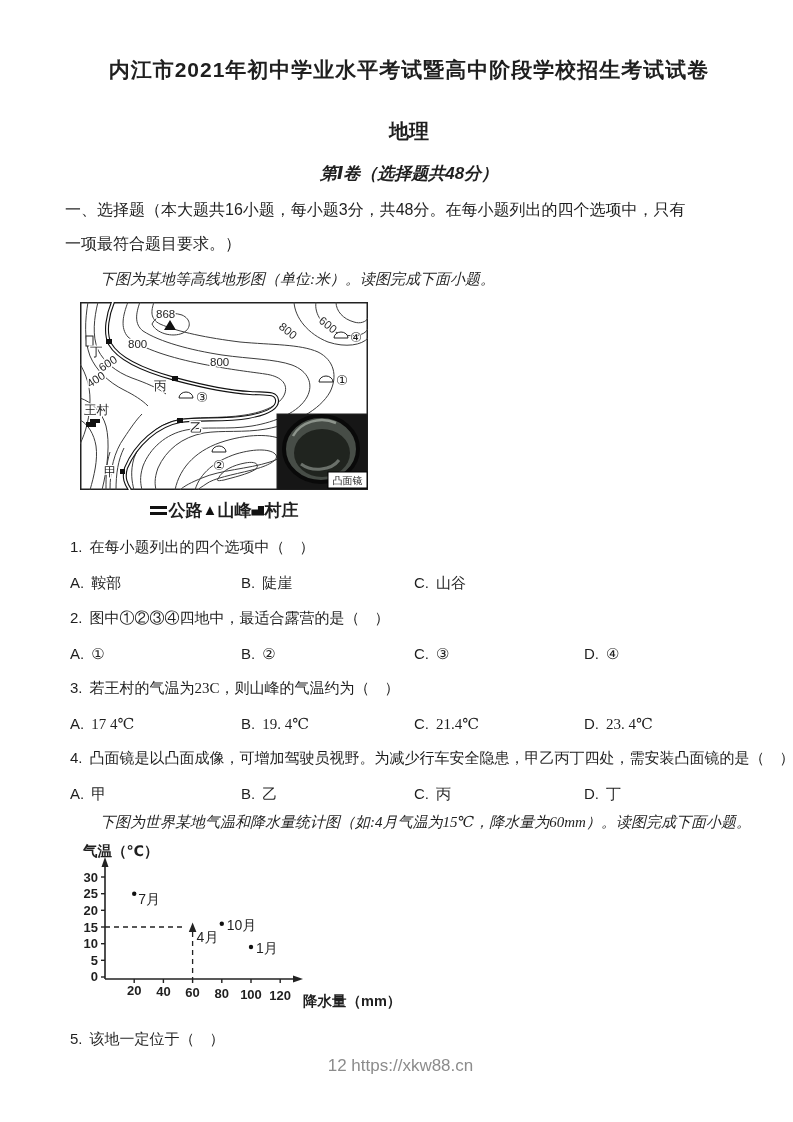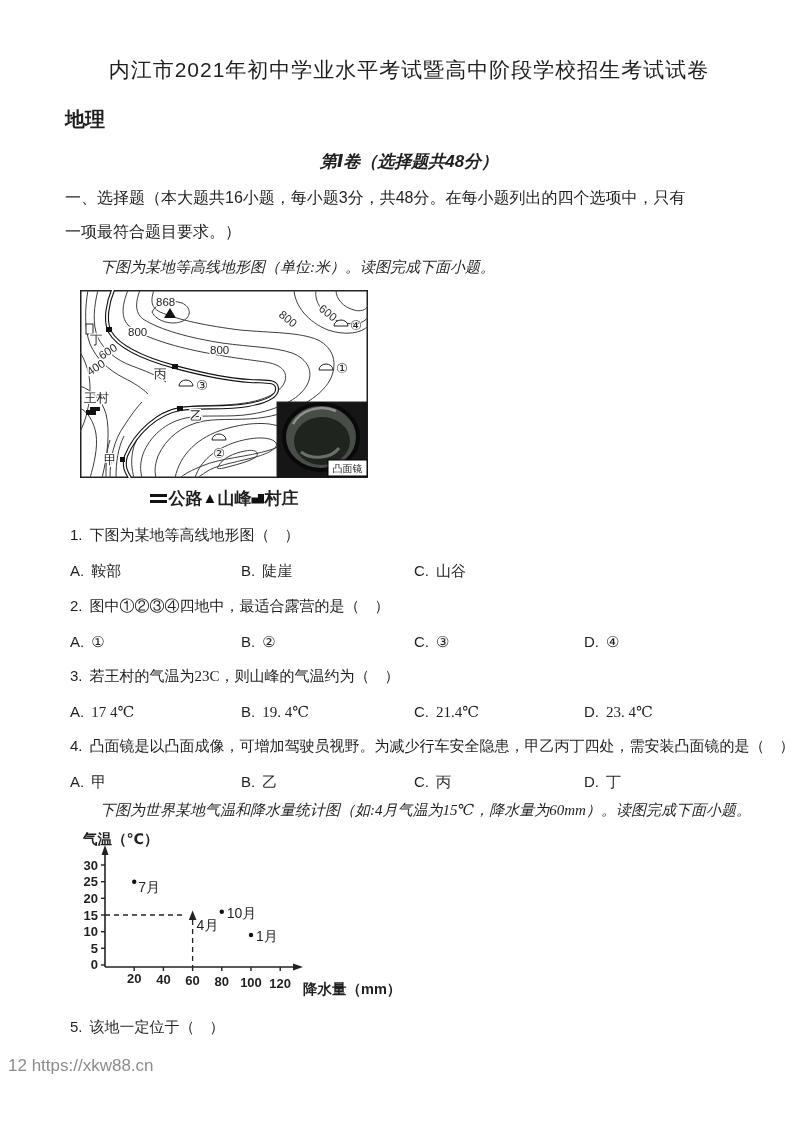--- a/index.html
+++ b/index.html
@@ -1,42 +1,42 @@
 <!DOCTYPE html>
 <html><head>
 <meta charset="utf-8">
 <style>
   html,body{margin:0;padding:0;background:#fff;}
   .page{position:relative;width:793px;height:1122px;background:#fff;overflow:hidden;
         font-family:"Liberation Serif","DejaVu Serif",serif;color:#1f1f1f;}
   .content{padding:56px 40px 0 65px;}
   .title{text-align:center;font-family:"Liberation Sans","DejaVu Sans",sans-serif;
-         font-weight:400;font-size:21px;letter-spacing:1px;white-space:nowrap;}
-  .subject{font-family:Liberation Mono, monospace;
-           font-weight:700;font-size:20px;margin-top:22px;}
+         font-weight:700;font-size:21px;letter-spacing:1px;white-space:nowrap;}
+  .subject{text-align:center;font-family:Liberation Mono, monospace;
+           font-weight:700;font-size:20px;margin-top:34px;}
   .section{text-align:center;font-family:"Liberation Sans","DejaVu Sans",sans-serif;
            font-weight:700;font-size:17px;margin-top:17px;font-style:italic;}
   .instr{font-family:"Liberation Sans","DejaVu Sans",sans-serif;font-weight:400;
          font-size:16px;line-height:34px;margin-top:8px;white-space:nowrap;}
   .intro{font-size:15px;margin-top:9px;padding-left:35px;white-space:nowrap;font-style:italic;}
   .figure{margin:13px 0 0 15px;width:278px;}
   .legend-row{width:288px;display:flex;justify-content:center;align-items:center;
               gap:0;margin-top:5px;font-size:17px;font-weight:600;}
   .legend-road{display:inline-flex;flex-direction:column;gap:3px;margin-right:2px;}
   .legend-road i{display:block;width:17px;height:3px;background:#111;}
   .legend-peak{color:#111;font-size:15px;}
   .legend-village{display:inline-block;width:13px;height:10px;background:#111;
                   clip-path:polygon(0 40%,50% 40%,50% 0,100% 0,100% 100%,0 100%);}
   .q-line{margin:16px 0 0 5px;font-size:15px;white-space:nowrap;}
   .q-num{font-family:"Liberation Sans","DejaVu Sans",sans-serif;margin-right:7px;}
   .opt-row{display:grid;grid-template-columns:163px 165px 162px auto;
            padding-left:5px;margin-top:17px;font-size:15px;gap:8px;}
   .opt-letter{font-family:"Liberation Sans","DejaVu Sans",sans-serif;margin-right:7px;}
   .chart-wrap{margin:10px 0 0 10px;}
-  .footer{position:absolute;top:1056px;left:8px;right:0;
+  .footer{position:absolute;top:1056px;left:8px;right:0;text-align:center;
           font-family:"Liberation Sans","DejaVu Sans",sans-serif;
           font-size:17px;color:#8c8c8c;}
   svg text{font-family:"Liberation Sans","DejaVu Sans",sans-serif;fill:#1f1f1f;}
   .contour{fill:none;stroke:#3c3c3c;stroke-width:1;}
   .clabel{font-size:11.5px;paint-order:stroke;stroke:#fff;stroke-width:3px;}
   .mlabel{font-size:12.5px;paint-order:stroke;stroke:#fff;stroke-width:2.5px;}
   .circled{font-size:13.5px;paint-order:stroke;stroke:#fff;stroke-width:1.5px;}
   .tick-label{font-size:13px;font-weight:700;}
   .axis-label{font-size:14.5px;font-weight:600;}
   .pt-label{font-size:14px;}
@@ -135,21 +135,21 @@
           </span>
         <span>公路</span>
         <span class="legend-peak">▲</span>
         <span>山峰</span>
         <span class="legend-village"></span>
         <span>村庄</span>
       </div>
     </div>
 
     <div>
-      <div class="q-line"><span class="q-num">1.</span><span>下图为某地等高线地形图（　）</span></div>
+      <div class="q-line"><span class="q-num">1.</span><span>在每小题列出的四个选项中（　）</span></div>
       <div class="opt-row">
         <span><span class="opt-letter">A.</span><span>鞍部</span></span>
         <span><span class="opt-letter">B.</span><span>陡崖</span></span>
         <span><span class="opt-letter">C.</span><span>山谷</span></span>
       </div>
     </div>
 
     <div>
       <div class="q-line"><span class="q-num">2.</span><span>图中①②③④四地中，最适合露营的是（　）</span></div>
       <div class="opt-row">

